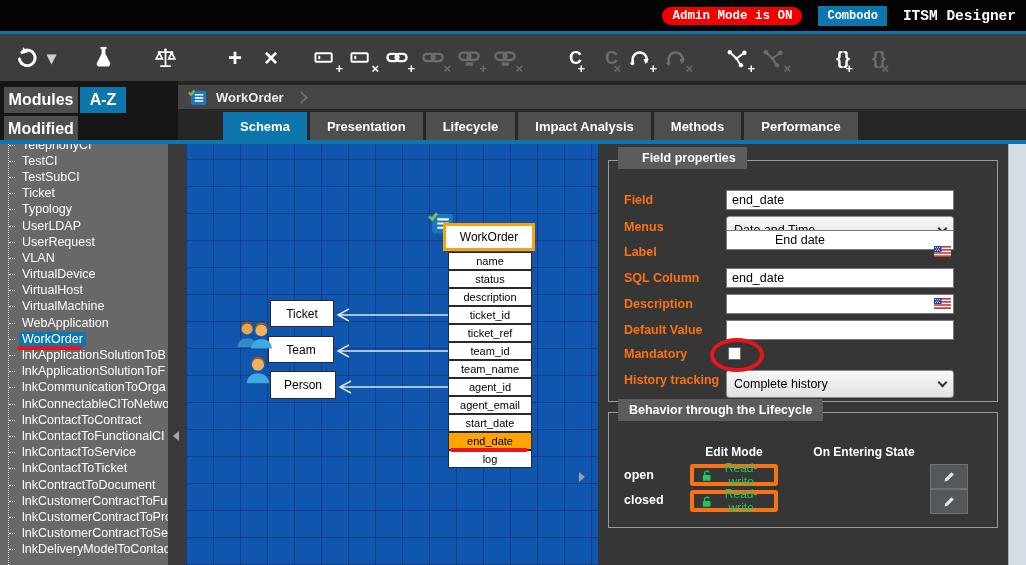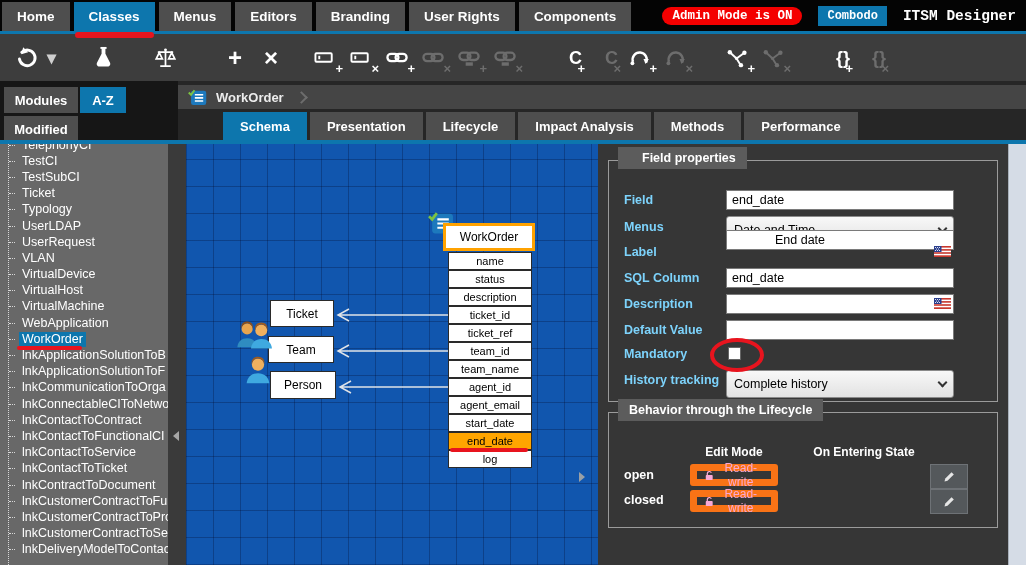--- a/index.html
+++ b/index.html
@@ -33,21 +33,21 @@
   .tbi.off{color:#6d6d6d;}
   .tbi.G{margin-left:26px;}
   .tbi.sm{width:12px;margin-left:-4px;color:#cfcfcf;font-size:10px;}
   .tbi .sym{width:23px;height:23px;color:inherit;}
   .tbi .glyph{font-weight:700;font-size:18px;line-height:1;}
   .tbi.big .glyph{font-size:24px;}
   .tbi .badge{position:absolute;right:-3px;bottom:-1px;font-weight:700;font-size:13px;line-height:1;}
 
   
   #leftzone{position:absolute;left:0;top:81px;width:178px;height:63px;background:#161616;}
-  .side-tab{position:absolute;background:var(--tab);color:#fff;font-weight:700;font-size:13px;
+  .side-tab{position:absolute;background:var(--tab);color:#fff;font-weight:700;font-size:16px;
     display:flex;align-items:center;justify-content:center;}
   #tab-modules{left:4px;top:6px;width:74px;height:26px;}
   #tab-az{left:80px;top:6px;width:46px;height:26px;background:var(--blue);}
   #btn-modified{left:4px;top:35px;width:74px;height:26px;}
   #rightzone{position:absolute;left:178px;top:81px;width:848px;height:63px;background:#262626;}
   #breadcrumb{position:absolute;left:0;top:4px;width:848px;height:24px;background:#454545;
     display:flex;align-items:center;gap:9px;padding-left:10px;}
   #breadcrumb .bc-label{color:#ececec;font-weight:700;font-size:13px;}
   .bc-chev{width:9px;height:9px;border-top:2px solid #6d6d6d;border-right:2px solid #6d6d6d;
     transform:rotate(45deg);margin-left:4px;}
@@ -104,36 +104,36 @@
 
   
   #panel{position:absolute;left:598px;top:144px;width:410px;height:421px;background:var(--panel);}
   .fs{position:absolute;border:1px solid #9b9b9b;}
   #fs1{left:10px;top:16px;width:390px;height:242px;}
   #fs2{left:10px;top:268px;width:390px;height:116px;}
   .legend{position:absolute;background:#5c5c5c;color:#fff;font-weight:700;font-size:12.5px;
     padding:4px 11px;z-index:2;}
   #legend1{left:20px;top:3px;padding-left:24px;}
   #legend2{left:20px;top:255px;}
-  .plabel{position:absolute;left:26px;color:#7dd3fc;font-weight:700;font-size:12.5px;text-align:right;}
+  .plabel{position:absolute;left:26px;color:#f97316;font-weight:700;font-size:12.5px;text-align:right;}
   .pinput{position:absolute;left:128px;width:228px;height:20px;border:1px solid #7a7a7a;background:#fff;
     color:#000;font-size:12.5px;font-family:"Liberation Sans",sans-serif;padding:1px 5px;}
   .psel{position:absolute;left:128px;width:228px;height:28px;background:linear-gradient(#f8f8f8,#e2e2e2);
     border:1px solid #8a8a8a;border-radius:3px;color:#000;font-size:12.5px;
     display:flex;align-items:center;justify-content:space-between;padding:0 7px;}
   .sch{width:7px;height:7px;border-right:2px solid #333;border-bottom:2px solid #333;
     transform:rotate(45deg);margin-top:-3px;flex:none;}
   .flag{position:absolute;left:336px;width:17px;height:11px;z-index:2;}
   #cb-mandatory{position:absolute;left:130px;top:203px;width:13px;height:13px;background:#fff;
     border:1px solid #666;}
   #ann-circle{position:absolute;left:110px;top:192px;width:58px;height:38px;z-index:3;}
   .colh{position:absolute;color:#fff;font-weight:700;font-size:12px;text-align:center;}
   .statelbl{position:absolute;left:26px;color:#fff;font-weight:700;font-size:12.5px;}
-  .rwbtn{position:absolute;left:92px;width:88px;height:22px;border:7px solid #f97316;border-radius:3px;
-    background:transparent;color:#f9a8d4;font-size:12px;display:flex;align-items:center;gap:5px;
+  .rwbtn{position:absolute;left:92px;width:88px;height:22px;border:4px solid #f97316;border-radius:3px;
+    background:transparent;color:#22c55e;font-size:12px;display:flex;align-items:center;gap:5px;
     padding:0 8px;font-family:"Liberation Sans",sans-serif;}
   .pencilbtn{position:absolute;left:332px;width:38px;height:25px;background:#54585b;
     border:1px solid #6e7276;display:flex;align-items:center;justify-content:center;}
 
   
   #vscroll{position:absolute;left:1008px;top:144px;width:18px;height:421px;background:#d5dce6;
     border-left:1px solid #a8b0ba;}
 </style>
 </head>
 <body>
@@ -234,50 +234,20 @@
     </symbol>
     <symbol id="i-pencil" viewBox="0 0 12 12">
       <path d="M1.5 10.5l.8-3L8.6 1.2l2.2 2.2-6.3 6.3z" fill="#e6e6e6"></path>
     </symbol>
   </defs>
 </svg>
 
 <div id="root">
 
   <div id="topnav">
-    <div style="display:flex;align-items:stretch;">
-
-        <div class="navtab">
-          <span>Home</span>
-        </div>
-
-        <div class="navtab act ann">
-          <span>Classes</span>
-        </div>
-
-        <div class="navtab">
-          <span>Menus</span>
-        </div>
-
-        <div class="navtab">
-          <span>Editors</span>
-        </div>
-
-        <div class="navtab">
-          <span>Branding</span>
-        </div>
-
-        <div class="navtab">
-          <span>User Rights</span>
-        </div>
-
-        <div class="navtab">
-          <span>Components</span>
-        </div>
-      </div>
     <div class="nav-right">
       <span class="admin-badge">Admin Mode is ON</span>
       <span class="brand-badge">Combodo</span>
       <span class="app-title">ITSM Designer</span>
     </div>
   </div>
   <div id="blueline"></div>
 
   <div id="toolbar">
 

